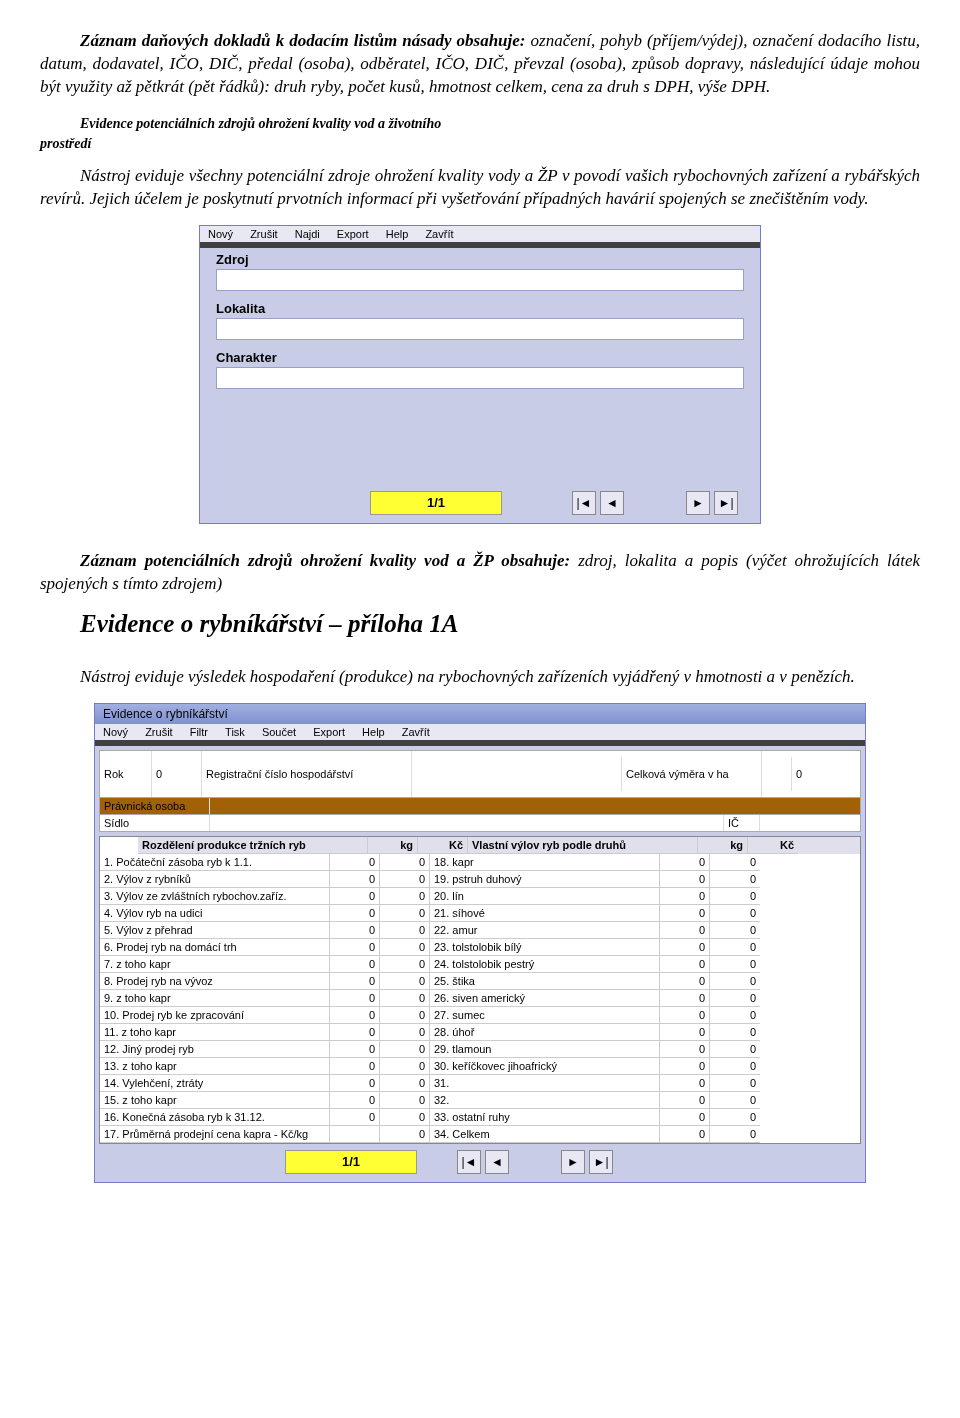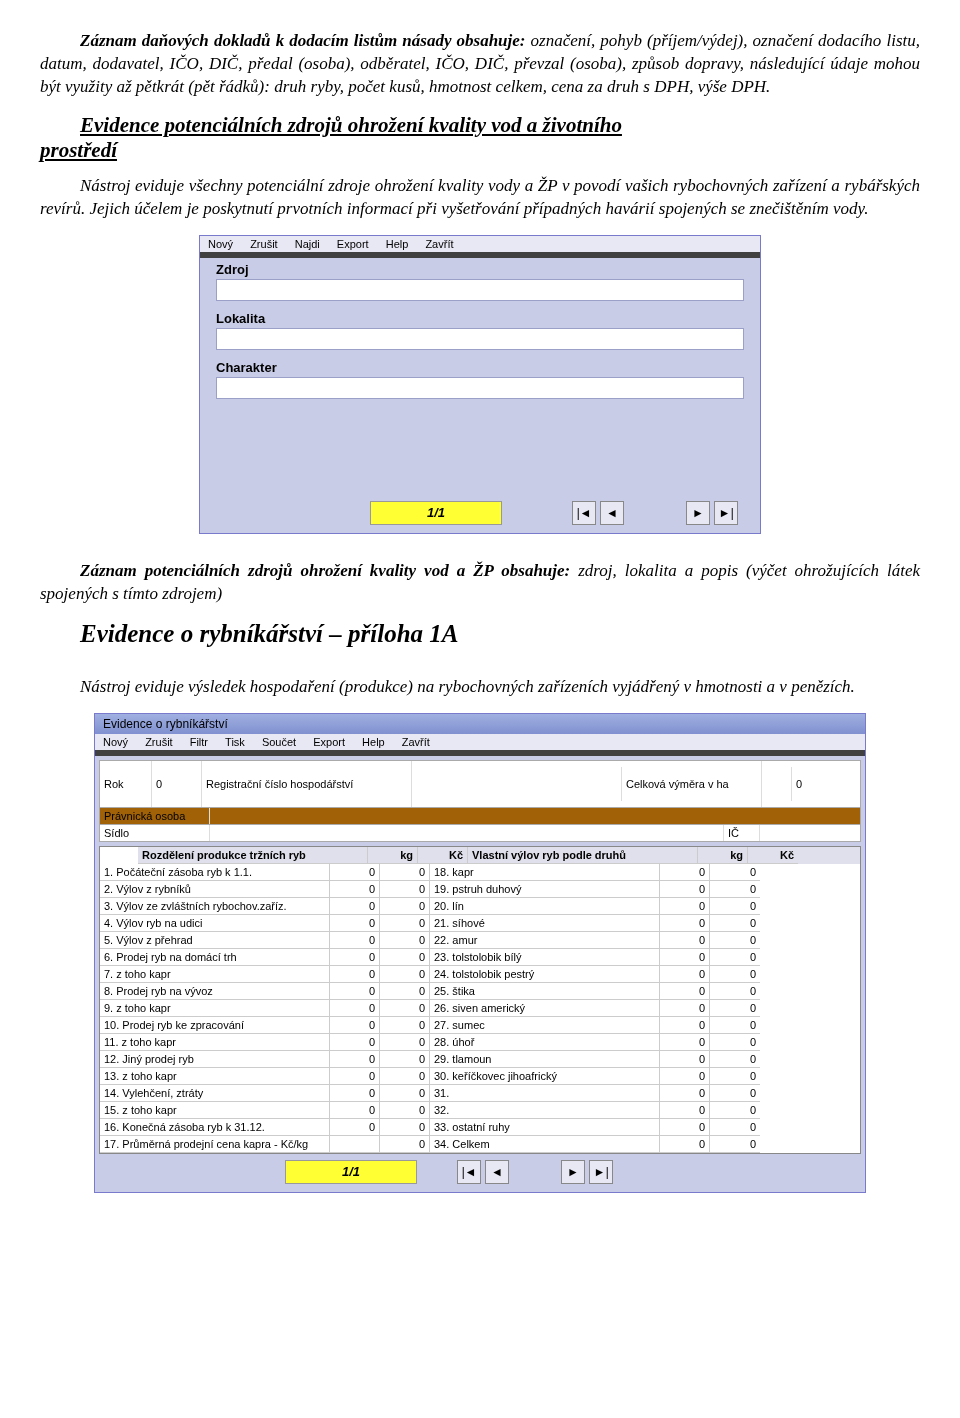--- a/index.html
+++ b/index.html
@@ -9,21 +9,21 @@
     margin: 0;
     padding: 30px 40px;
     width: 880px;
     background: #fff;
   }
   p { margin: 0 0 14px 0; text-align: justify; line-height: 1.35; }
   .italic { font-style: italic; }
   .bold { font-weight: bold; }
   .heading-italic { font-style: italic; font-weight: bold; font-size: 25px; margin: 10px 0 28px 0; }
   .heading-indent { margin-left: 40px; }
-  .heading-contrib { display:inline-block; font-style:italic; font-weight:bold; font-size:21px;text-decoration:underline; }
+  .heading-contrib { display:inline-block; font-style:italic; font-weight:bold; font-size:14px; }
   .para-indent { text-indent: 40px; }
 
   
   .app-window {
     border: 1px solid #7a7acc;
     background: #c8cce6;
     font-family: Verdana, Arial, sans-serif;
     font-size: 12px;
     margin: 10px auto 26px auto;
     position: relative;
@@ -51,21 +51,20 @@
   .blank-area {
     background: #c8cce6;
     height: 90px;
     margin: 0 16px;
   }
   .pager-row {
     display: flex;
     align-items: center;
     justify-content: flex-start;
     padding: 6px 0 8px 0;
-    font-style: italic;
   }
   .pager-spacer-left { width: 170px; }
   .pager-box {
     background: #ffff33;
     border: 1px solid #999;
     width: 130px;
     height: 22px;
     text-align: center;
     font-size: 13px;
     line-height: 22px;

